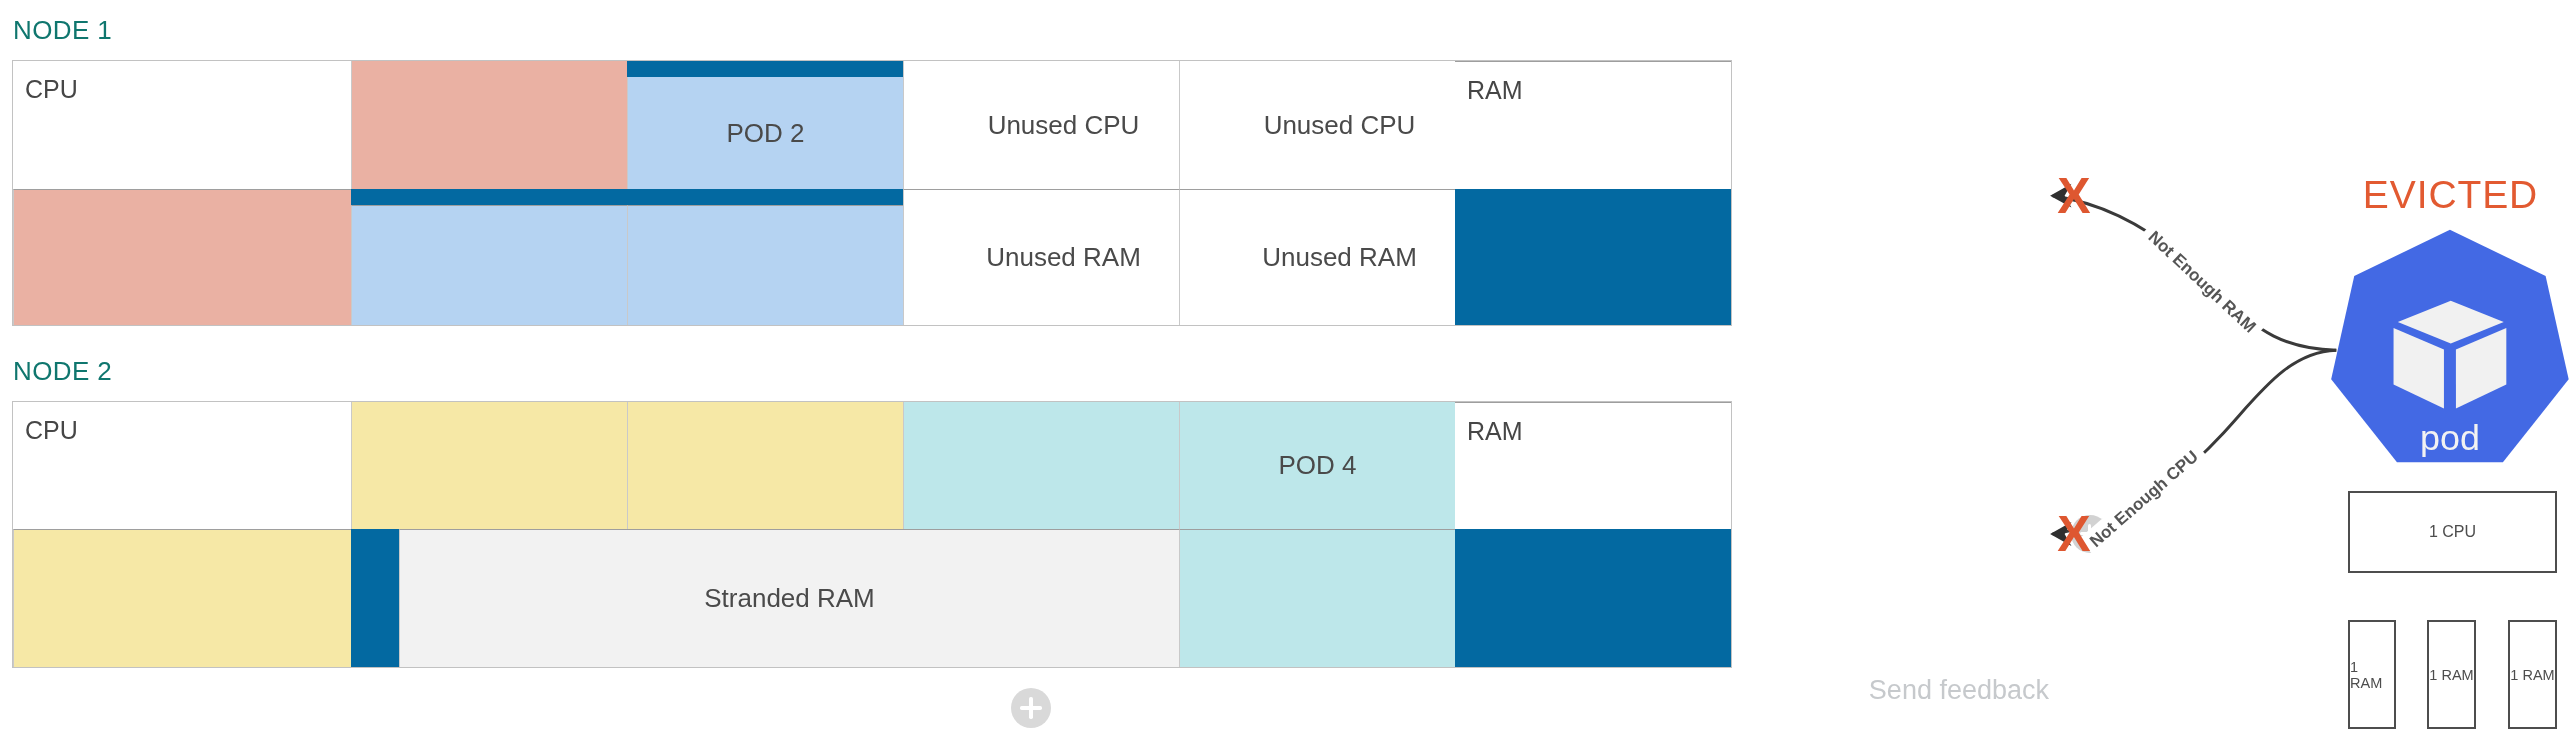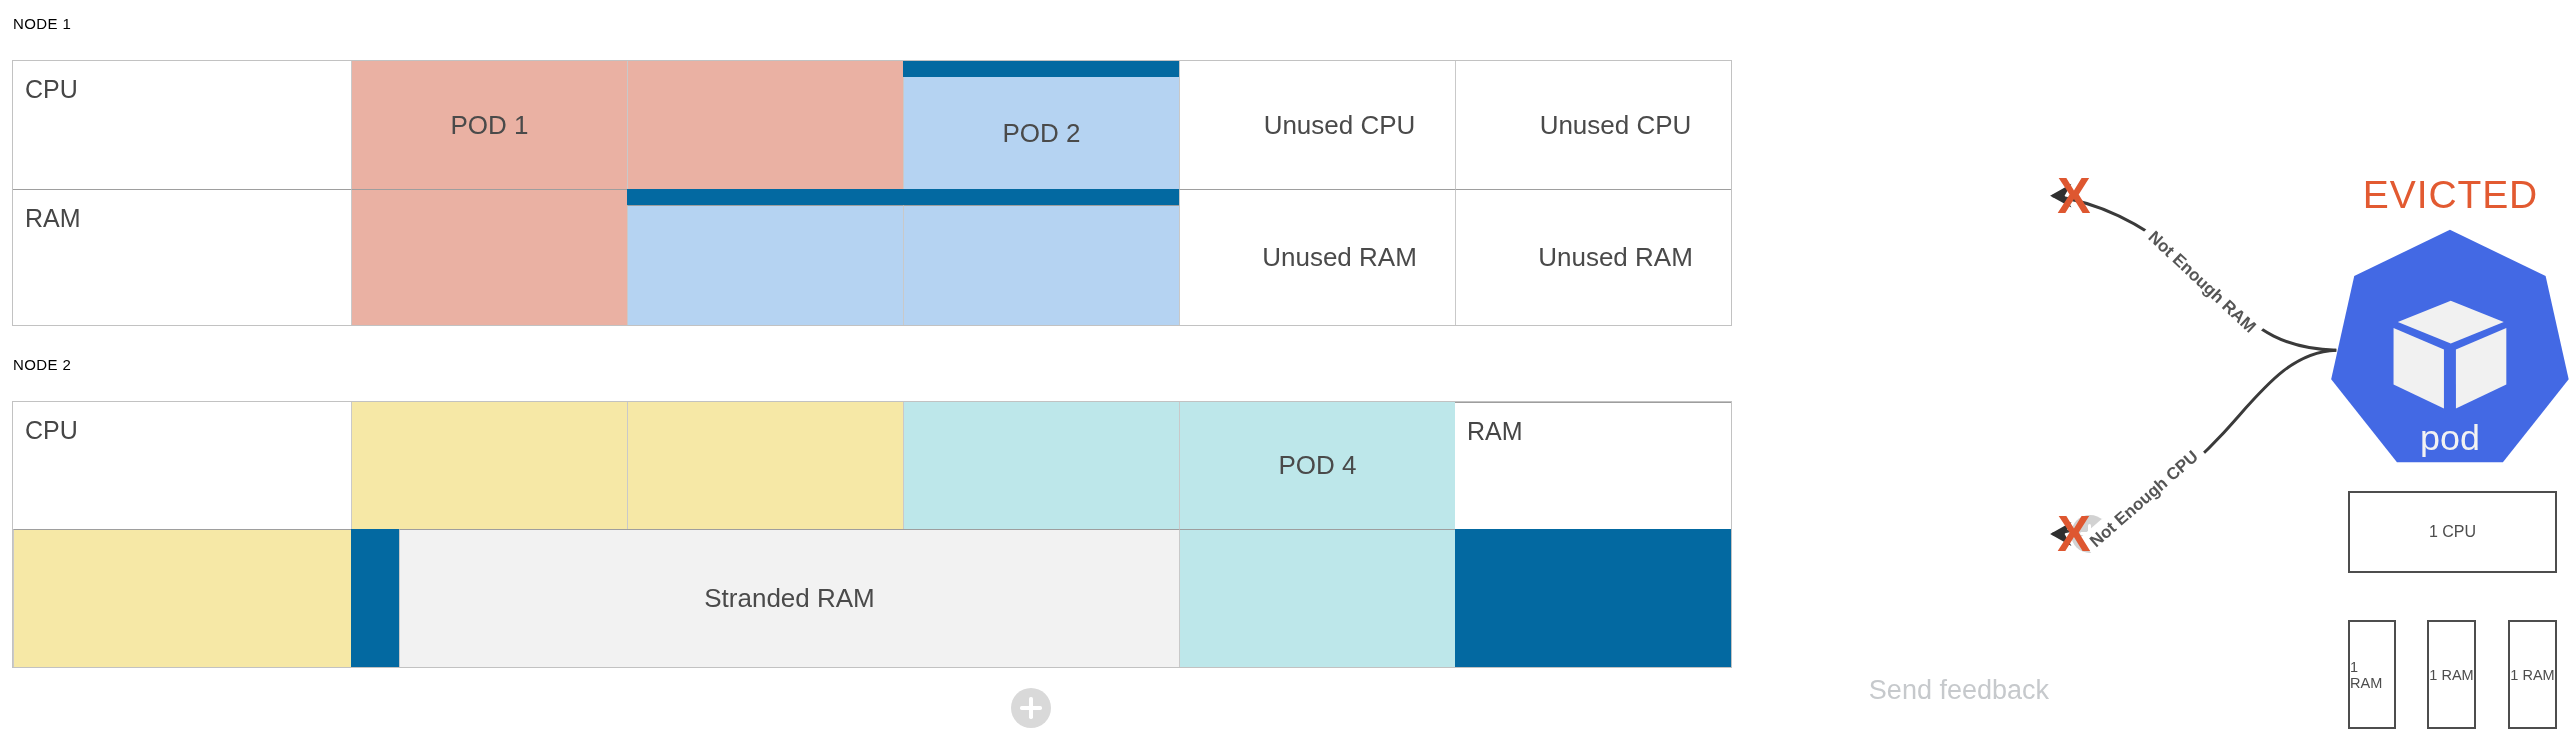--- a/index.html
+++ b/index.html
@@ -1,19 +1,19 @@
 <!DOCTYPE html>
 <html style="font-size:13.7px"><head>
 <meta charset="utf-8">
 <style>
   html,body{margin:0;padding:0;background:#ffffff;}
   body{font-family:"Liberation Sans", sans-serif;}
   #canvas{position:relative;width:2576px;height:745px;background:#ffffff;overflow:hidden;}
 
-  .node-label{position:absolute;left:13px;font-size:15px;color:#000000;letter-spacing:0.4px;}
+  .node-label{position:absolute;left:13px;font-size:26px;color:#0f766e;letter-spacing:0.4px;}
 
   .node-table{position:absolute;left:12px;width:1720px;box-sizing:border-box;
     border:1.7px solid #c2c2c2;background:#0369a1;display:grid;
     grid-template-columns:338px repeat(5,1fr);}
   #table1{top:60px;height:266px;grid-template-rows:128px 1fr;}
   #table2{top:401px;height:267px;grid-template-rows:127px 1fr;}
 
   .cell{box-sizing:border-box;}
   .cell.v{border-left:1.7px solid #c9c9c9;}
   .cell.divider{border-top:1.7px solid #9e9e9e;}
@@ -65,21 +65,20 @@
     font-size:27px;color:#c6c9cc;}
 </style>
 </head>
 <body>
 
 <div id="canvas">
 
   <div class="node-label" style="top:15.4px;">NODE 1</div>
   <div class="node-table" id="table1">
     <div class="cell rowlabel">CPU</div>
-    <div class="cell data v c-salmon">POD 1</div>
     <div class="cell data v c-salmon"></div>
     <div class="cell data v c-blue">POD 2</div>
     <div class="cell data v c-white">Unused CPU</div>
     <div class="cell data v c-white">Unused CPU</div>
 
     <div class="cell rowlabel divider">RAM</div>
     <div class="cell data v divider c-salmon"></div>
     <div class="cell data v divider c-blue"></div>
     <div class="cell data v divider c-blue"></div>
     <div class="cell data v divider c-white">Unused RAM</div>

